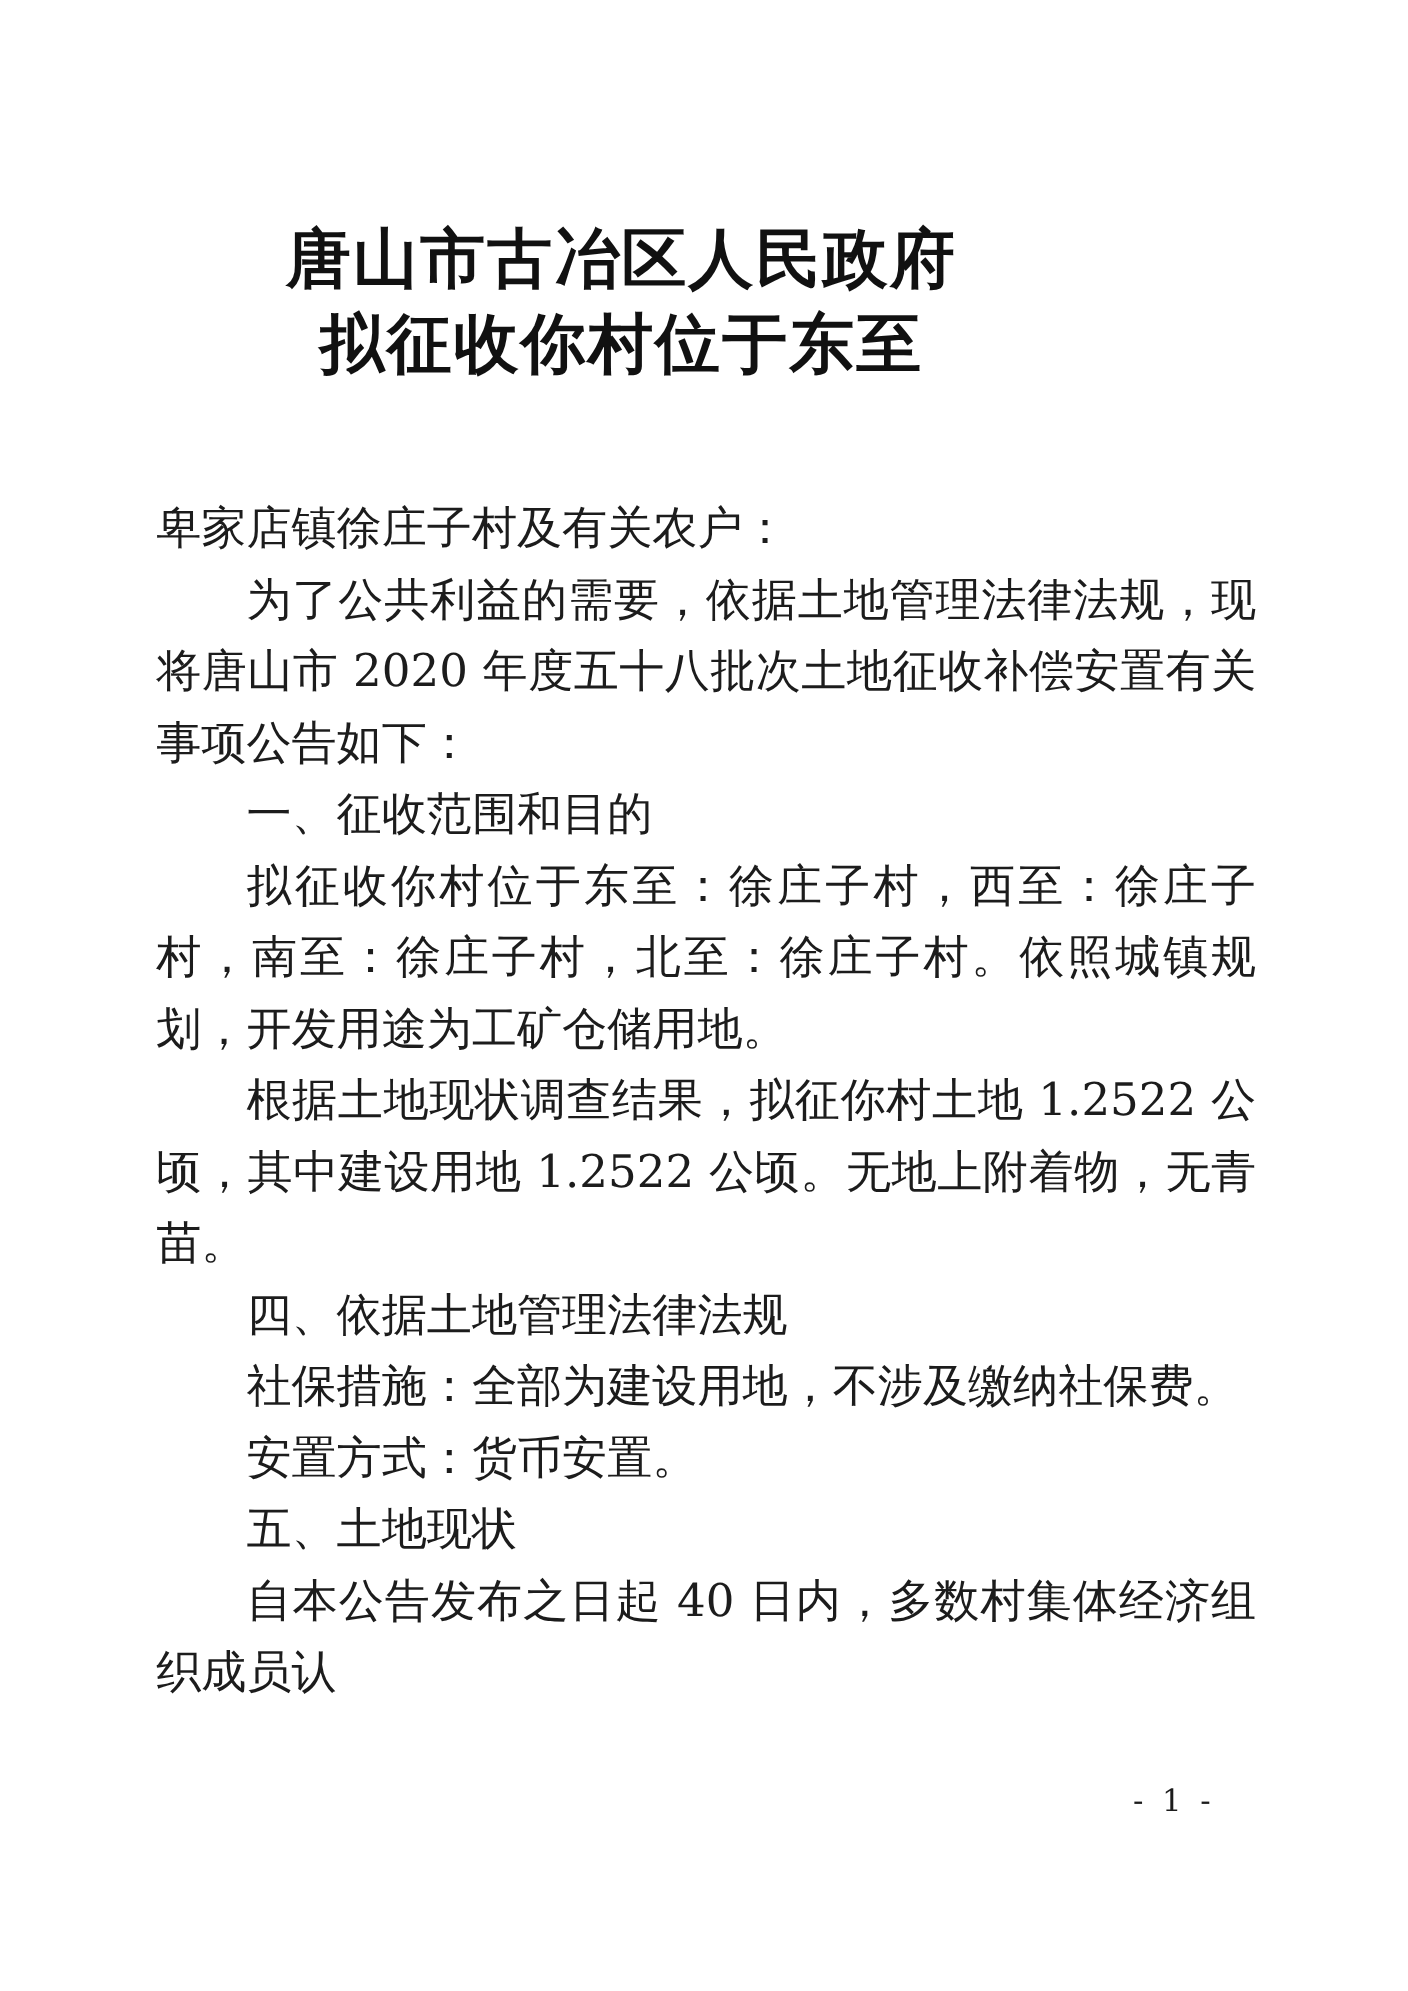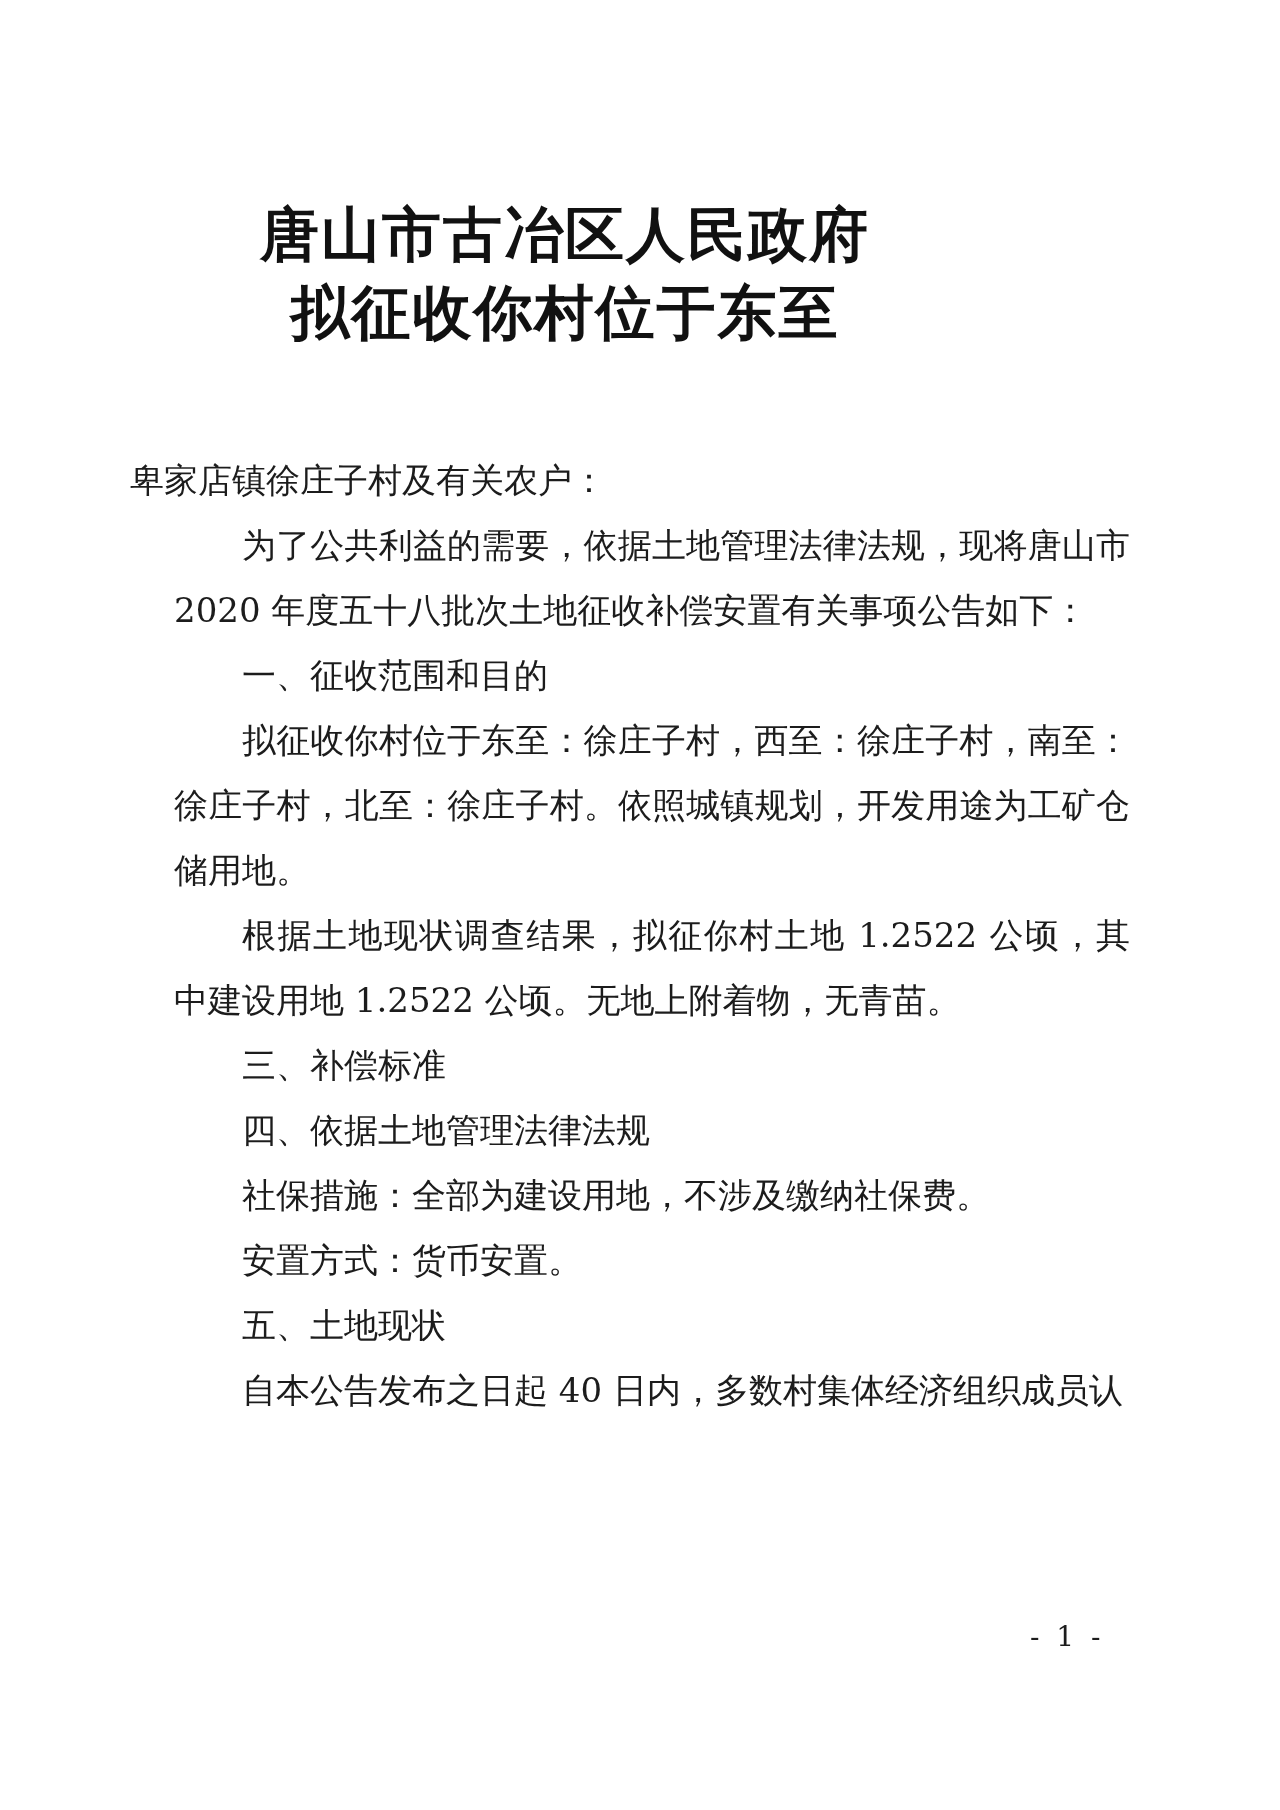--- a/index.html
+++ b/index.html
@@ -23,36 +23,35 @@
   }
   .title-line {
     font-size: 59px;
     font-weight: 700;
     line-height: 78px;
     letter-spacing: 2px;
     color: #111111;
   }
   .body-block {
     position: absolute;
-    left: 130px;
+    left: 142px;
     top: 448px;
     width: 1000px;
-    font-size: 34px;
+    font-size: 41px;
     line-height: 65px;
     text-align: justify;
     text-justify: inter-character;
     color: #1c1c1c;
   }
   .body-block p {
     margin: 0;
     padding: 0;
   }
   .body-block p.indent {
     text-indent: 2em;
-    margin-left: 44px;
   }
   .page-footer {
     position: absolute;
     top: 1620px;
     left: 1030px;
     font-size: 28px;
     letter-spacing: 4px;
     color: #1c1c1c;
   }
 </style>
@@ -65,21 +64,20 @@
     <div class="title-line">唐山市古冶区人民政府</div>
     <div class="title-line">拟征收你村位于东至</div>
   </div>
 
   <div class="body-block">
     <p>卑家店镇徐庄子村及有关农户：</p>
     <p class="indent">为了公共利益的需要，依据土地管理法律法规，现将唐山市 2020 年度五十八批次土地征收补偿安置有关事项公告如下：</p>
     <p class="indent">一、征收范围和目的</p>
     <p class="indent">拟征收你村位于东至：徐庄子村，西至：徐庄子村，南至：徐庄子村，北至：徐庄子村。依照城镇规划，开发用途为工矿仓储用地。</p>
     <p class="indent">根据土地现状调查结果，拟征你村土地 1.2522 公顷，其中建设用地 1.2522 公顷。无地上附着物，无青苗。</p>
-    <p class="indent">三、补偿标准</p>
     <p class="indent">四、依据土地管理法律法规</p>
     <p class="indent">社保措施：全部为建设用地，不涉及缴纳社保费。</p>
     <p class="indent">安置方式：货币安置。</p>
     <p class="indent">五、土地现状</p>
     <p class="indent">自本公告发布之日起 40 日内，多数村集体经济组织成员认</p>
   </div>
 
   <div class="page-footer">- 1 -</div>
 
 </div>

